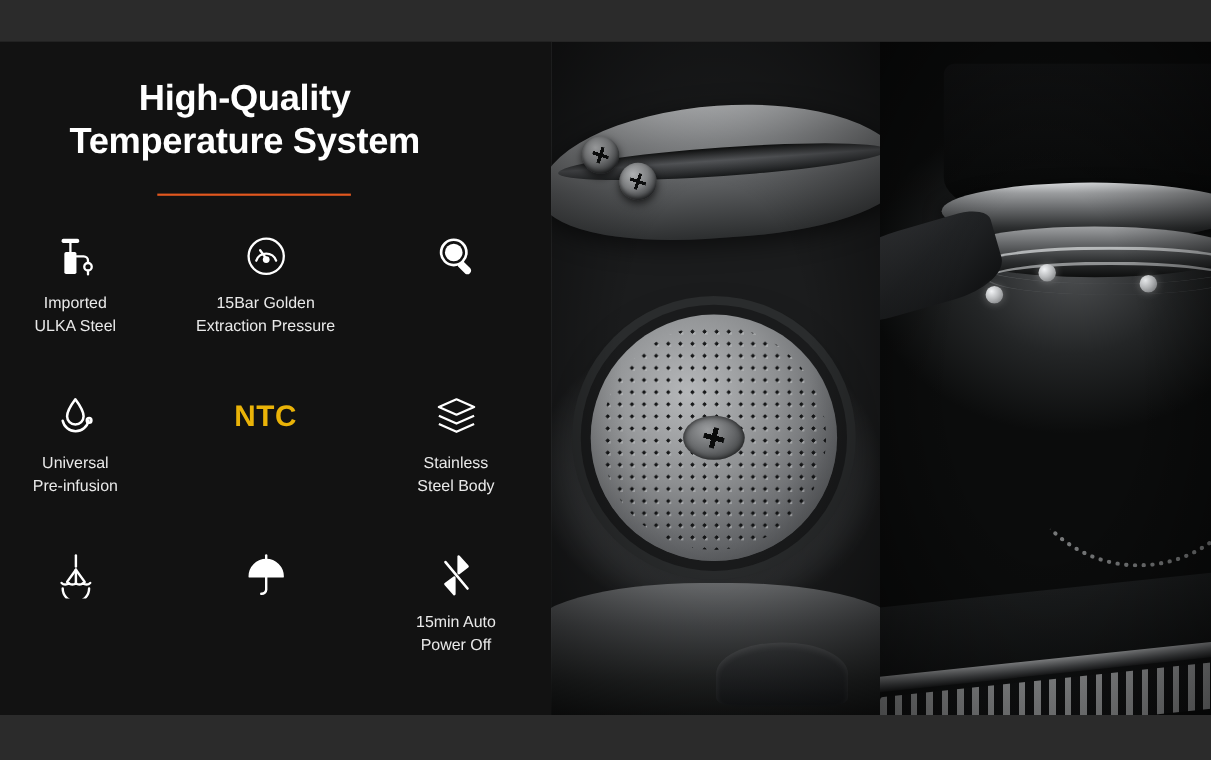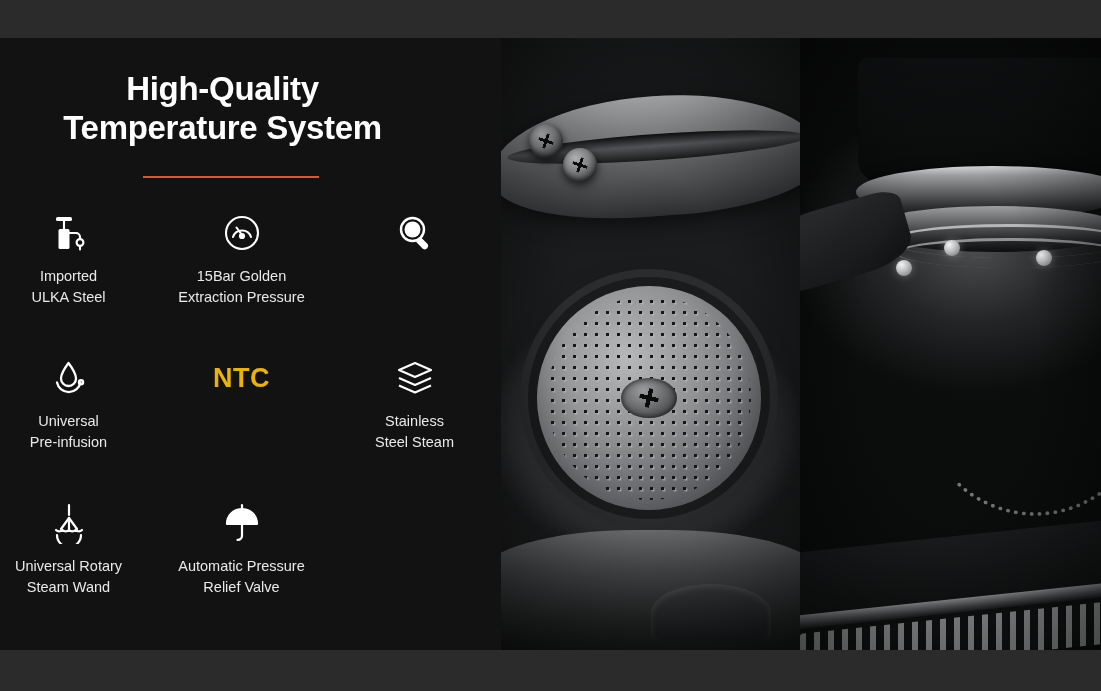--- a/index.html
+++ b/index.html
@@ -309,50 +309,57 @@
 
         <div class="cell">
           <span class="ico">
             <svg width="42" height="38" viewBox="0 0 42 38" fill="none" stroke="#fff" stroke-width="2.1" stroke-linejoin="round">
               <path d="M21 4 L37 11 L21 18 L5 11 Z"></path>
               <path d="M5 19 L21 26 L37 19"></path>
               <path d="M5 26.5 L21 33.5 L37 26.5"></path>
             </svg>
           </span>
           <span class="caption">Stainless
-Steel Steam</span>
+Steel Body</span>
         </div>
 
         <div class="cell">
           <span class="ico">
             <svg width="40" height="42" viewBox="0 0 40 42" fill="none" stroke="#fff" stroke-width="2.2" stroke-linecap="round" stroke-linejoin="round">
               <line x1="20" y1="3" x2="20" y2="13"></line>
               <line x1="20" y1="16" x2="12" y2="27"></line>
               <line x1="20" y1="16" x2="28" y2="27"></line>
               <line x1="20" y1="16" x2="20" y2="27"></line>
               <path d="M7 28 a4.4 4.4 0 0 0 6.5 0 a4.4 4.4 0 0 0 6.5 0 a4.4 4.4 0 0 0 6.5 0 a4.4 4.4 0 0 0 6.5 0"></path>
               <path d="M8 33 a12 12 0 0 0 24 0"></path>
             </svg>
           </span>
-          <span class="caption">Universal Rotary
-Steam Wand</span>
         </div>
 
         <div class="cell">
           <span class="ico">
             <svg width="40" height="42" viewBox="0 0 40 42" fill="none" stroke="#fff" stroke-width="2.2" stroke-linecap="round" stroke-linejoin="round">
               <line x1="20" y1="3" x2="20" y2="8"></line>
               <path d="M5 22 a15 15 0 0 1 30 0 Z" fill="#fff" stroke="#fff"></path>
               <path d="M20 22 v12 a4 4 0 0 1 -4.5 3.8"></path>
             </svg>
           </span>
-          <span class="caption">Automatic Pressure
-Relief Valve</span>
-        </div>
-
+        </div>
+
+        <div class="cell">
+          <span class="ico">
+            <svg width="36" height="42" viewBox="0 0 36 42" fill="none" stroke="#fff" stroke-width="2.4" stroke-linecap="round" stroke-linejoin="round">
+              <path d="M20 4 L20 19 L28 13 Z" fill="#fff" stroke="#fff"></path>
+              <path d="M16 38 L16 23 L8 29 Z" fill="#fff" stroke="#fff"></path>
+              <line x1="8" y1="9" x2="28" y2="33"></line>
+            </svg>
+          </span>
+          <span class="caption">15min Auto
+Power Off</span>
+        </div>
 
       </div>
     </div>
 
     <div class="photo photo-left">
       <div class="ph-bg ph-left-bg"></div>
       <div class="ph-left-topbar"></div>
       <div class="ph-left-topbar2"></div>
       <div class="screw screw-a"></div>
       <div class="screw screw-b"></div>

